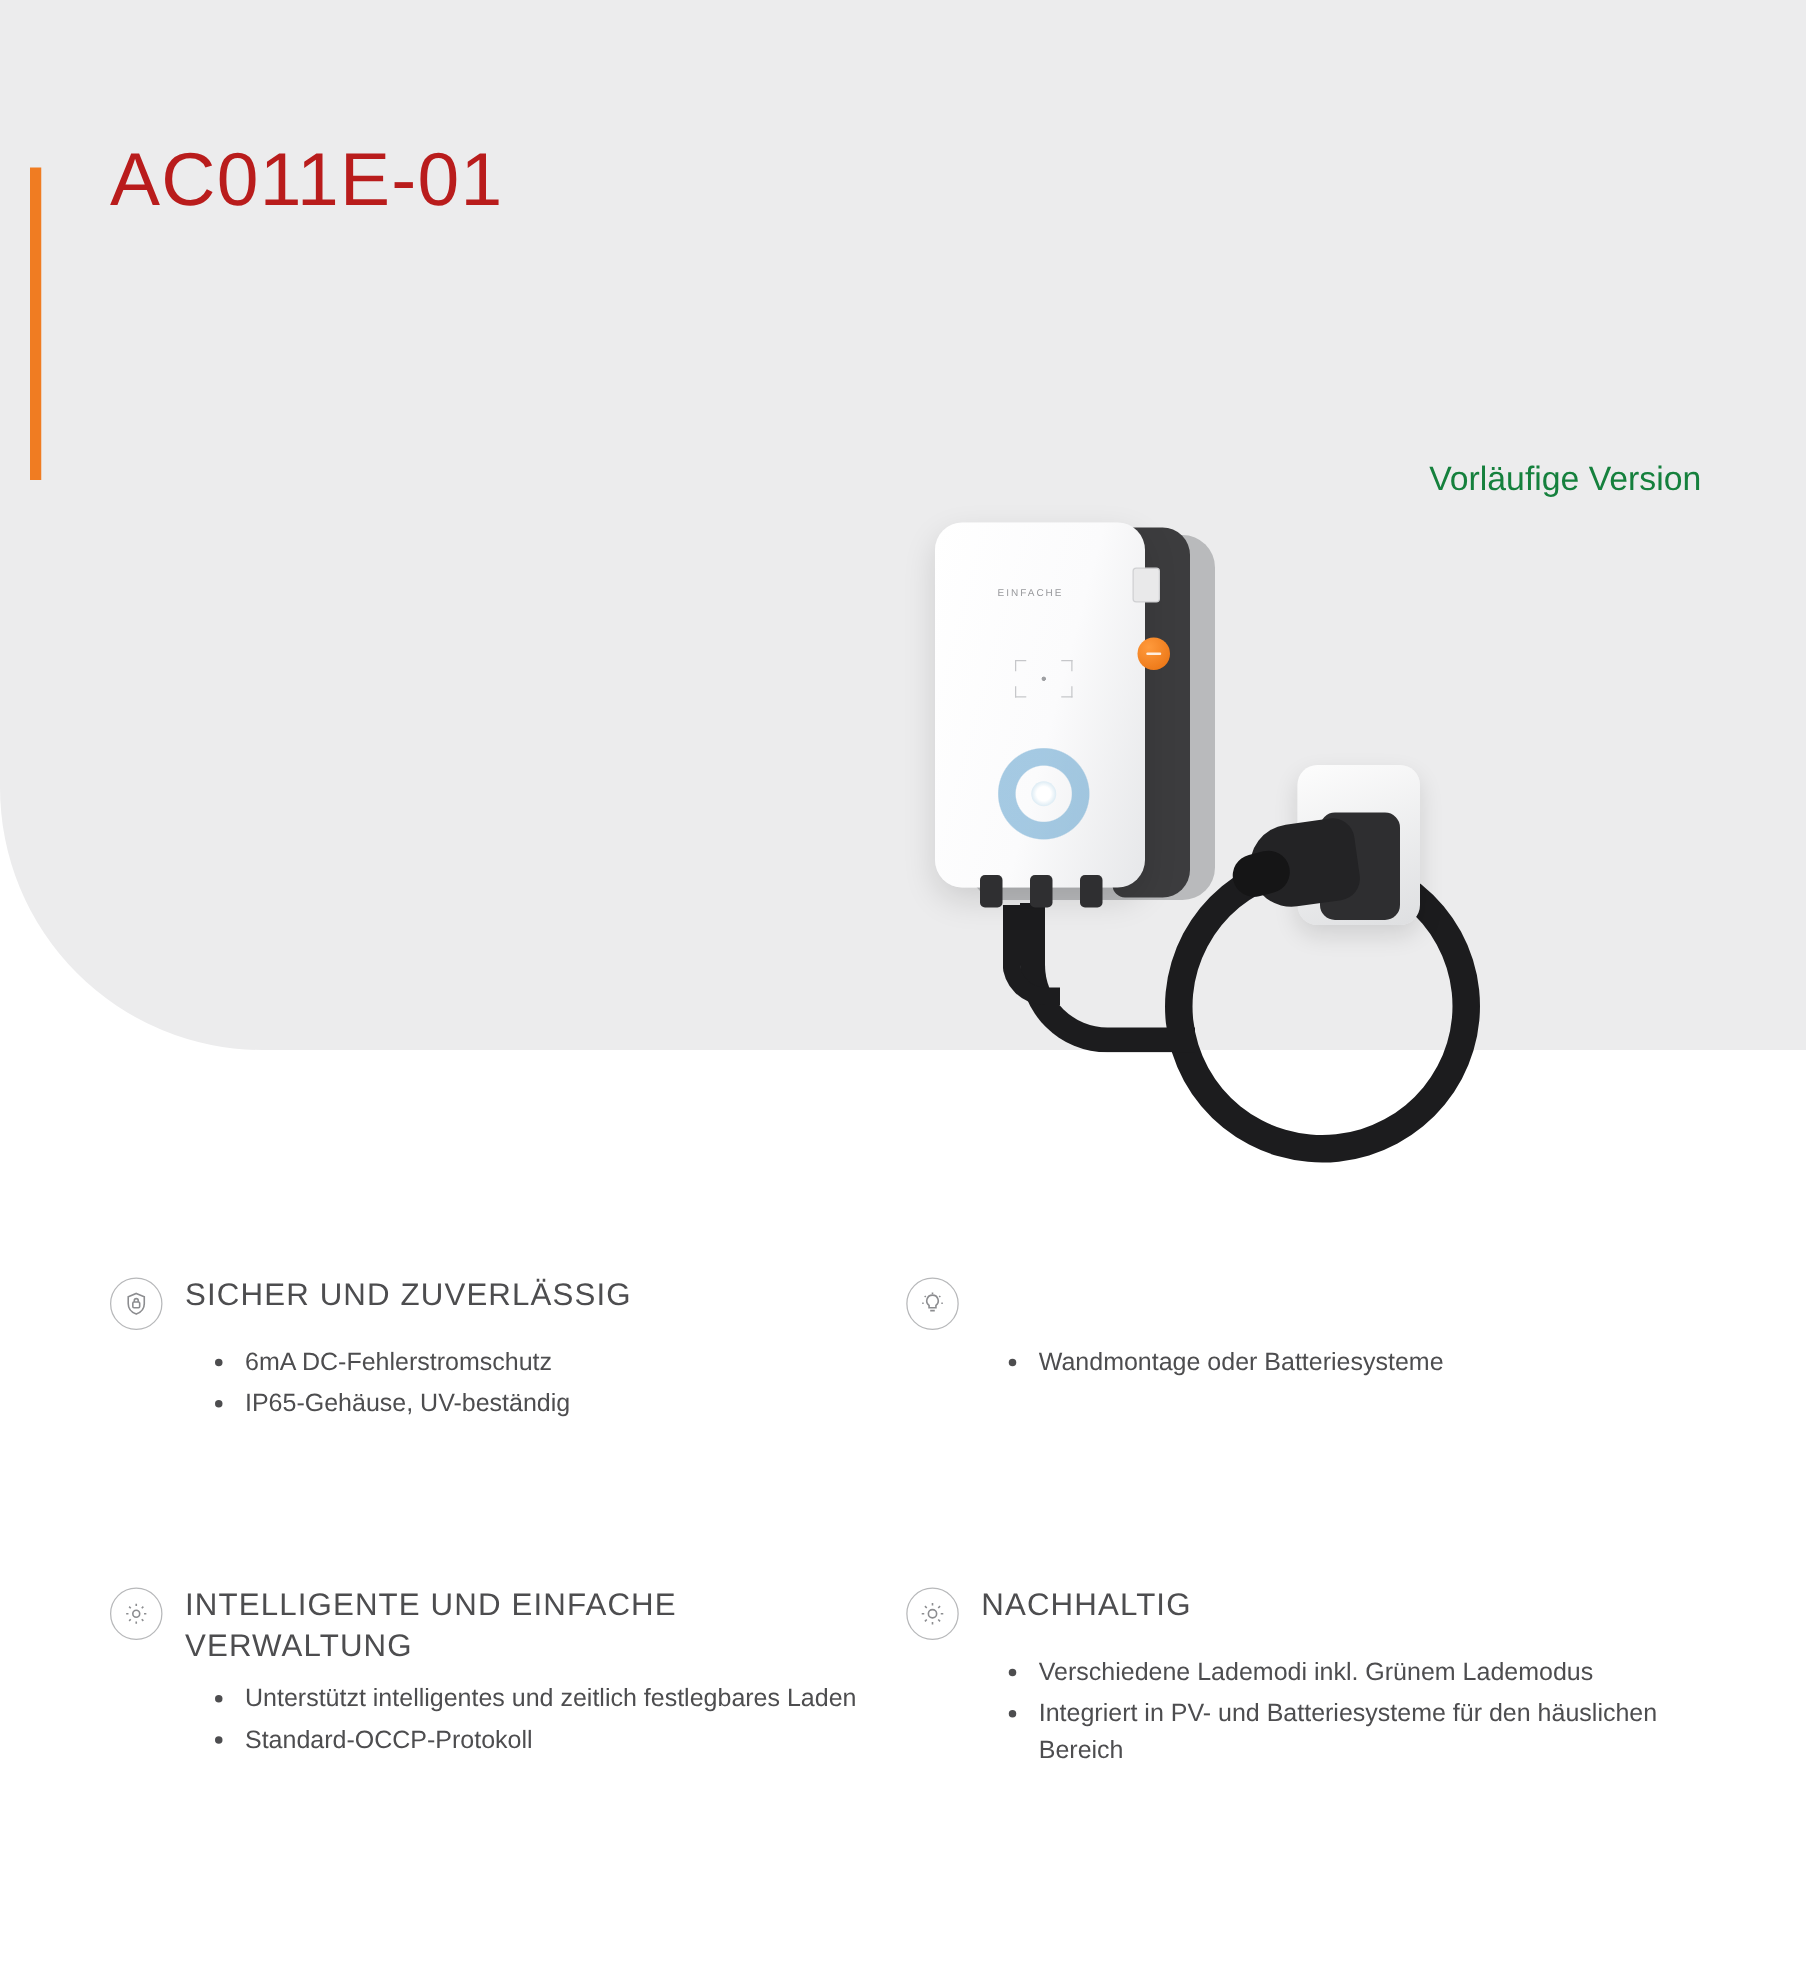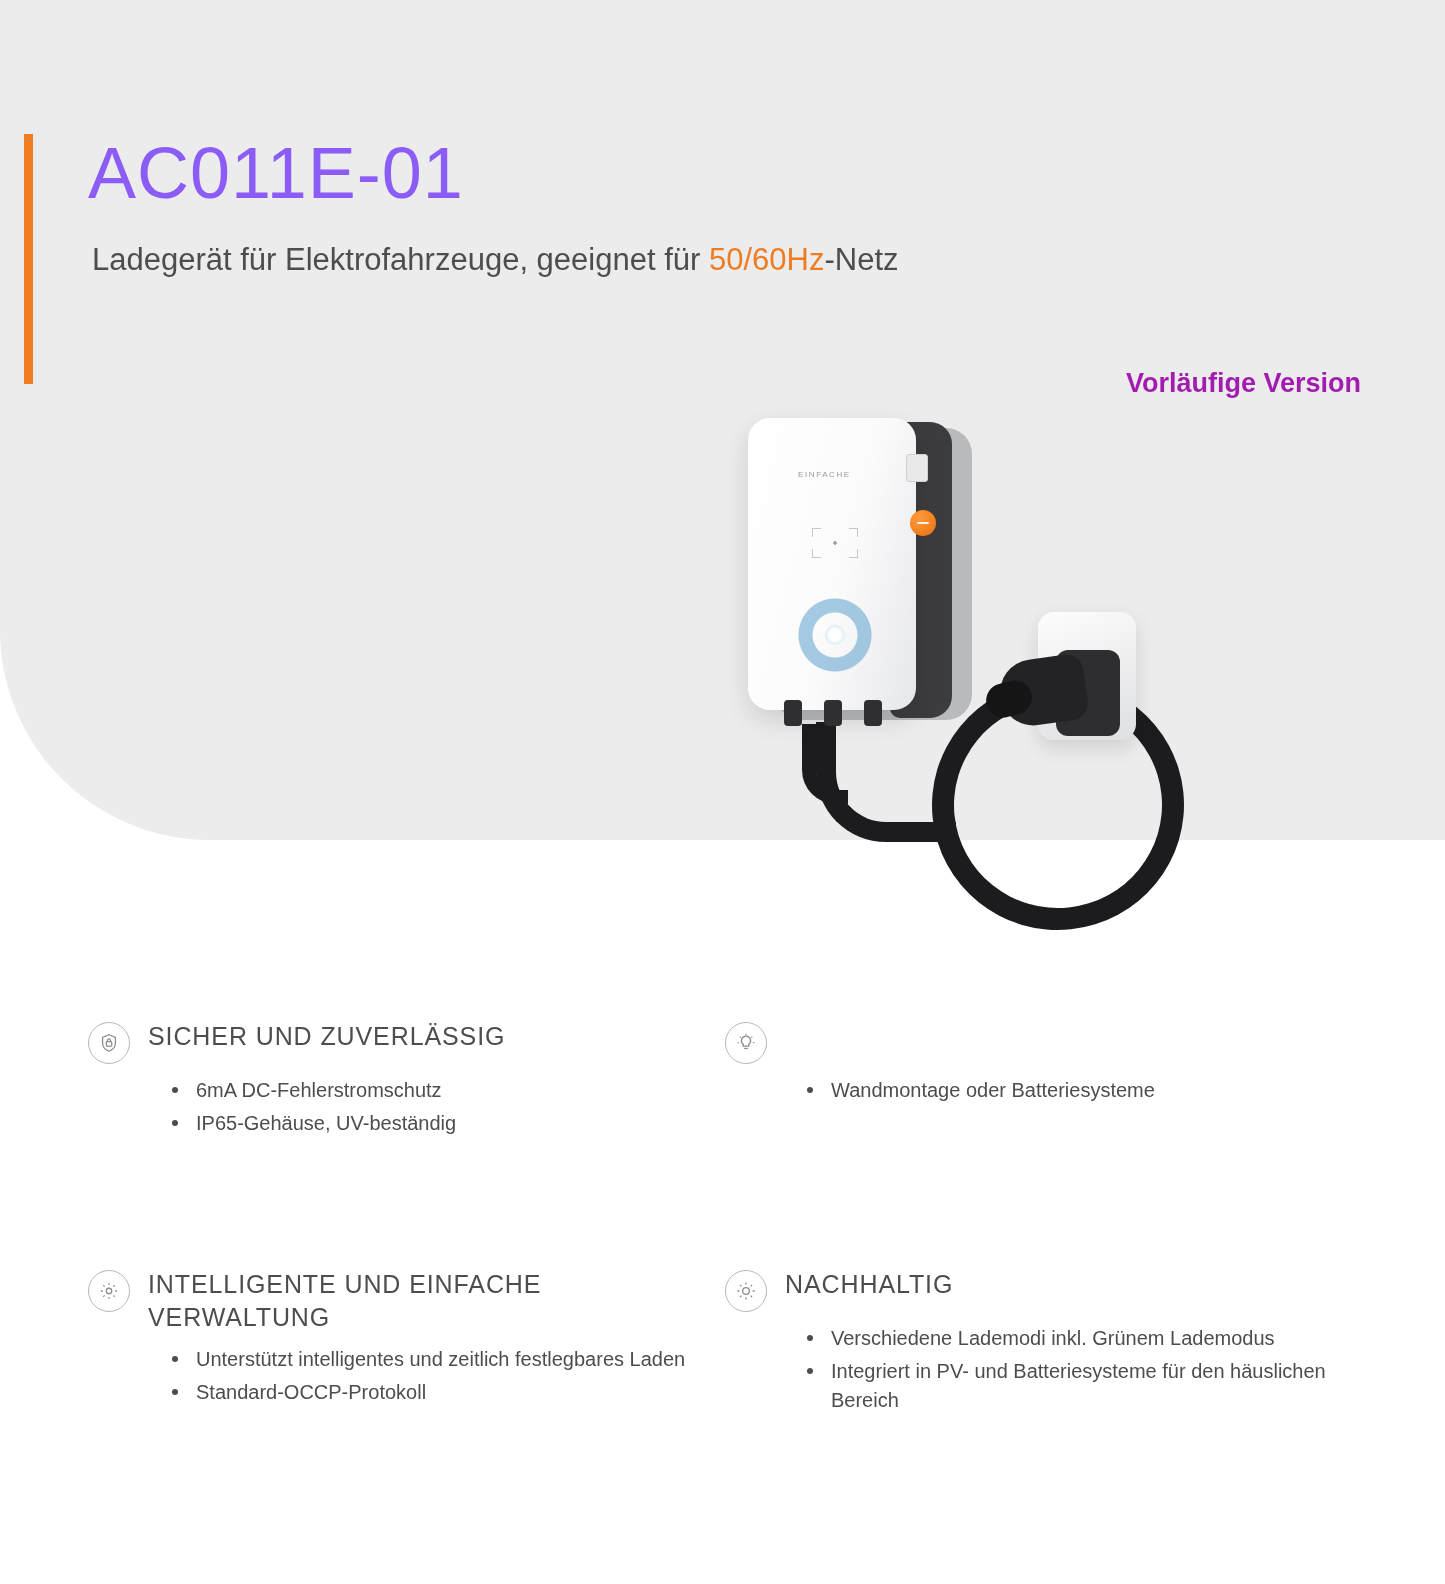--- a/index.html
+++ b/index.html
@@ -42,45 +42,44 @@
     width: 9px;
     height: 250px;
     background: #f07c22;
   }
 
   
   .title {
     position: absolute;
     left: 88px;
     top: 112px;
-    font-size: 72px;
+    font-size: 60px;
     font-weight: 400;
     letter-spacing: 1px;
-    color: #8b5cf6;
+    color: #b91c1c;
     line-height: 1.05;
-    margin-top: 24px;
   }
   .subtitle {
     position: absolute;
     left: 92px;
     top: 242px;
     font-size: 31px;
     color: #4d4d4f;
     font-weight: 400;
     white-space: nowrap;
   }
   .subtitle .hz { color: #f07c22; }
 
   .prelim {
     position: absolute;
     right: 84px;
     top: 368px;
     font-size: 27px;
-    font-weight: 700;
-    color: #a21caf;
+    font-weight: 400;
+    color: #15803d;
     white-space: nowrap;
   }
 
   
   .product {
     position: absolute;
     left: 720px;
     top: 400px;
     width: 560px;
     height: 580px;
@@ -310,23 +309,20 @@
 <body>
 
 <div class="page">
 
   <div class="hero-bg"></div>
   <div class="hero-bg-right"></div>
   <div class="accent-bar"></div>
 
   <div class="title">AC011E-01</div>
 
-  <div class="subtitle">
-    <span>Ladegerät für Elektrofahrzeuge, geeignet für </span><span class="hz">50/60Hz</span><span>-Netz</span>
-  </div>
 
   <div class="prelim">Vorläufige Version</div>
 
   <div class="product">
     <div class="cable-loop"></div>
     <div class="cable-tail"></div>
     <div class="cable-hook"></div>
 
     <div class="charger-shadow"></div>
     <div class="charger-side"></div>

